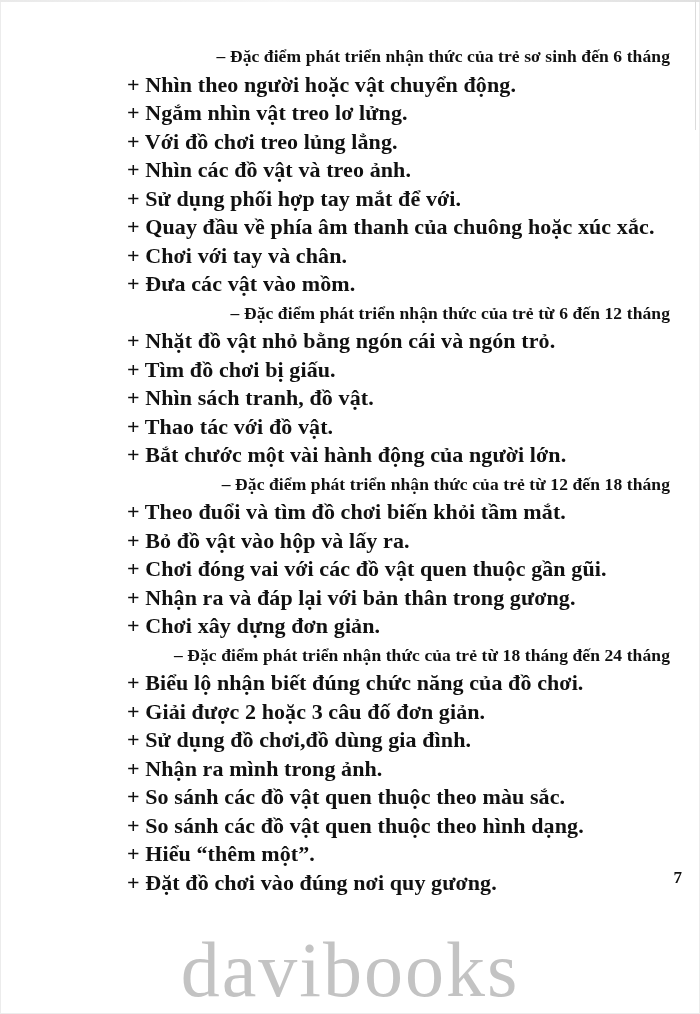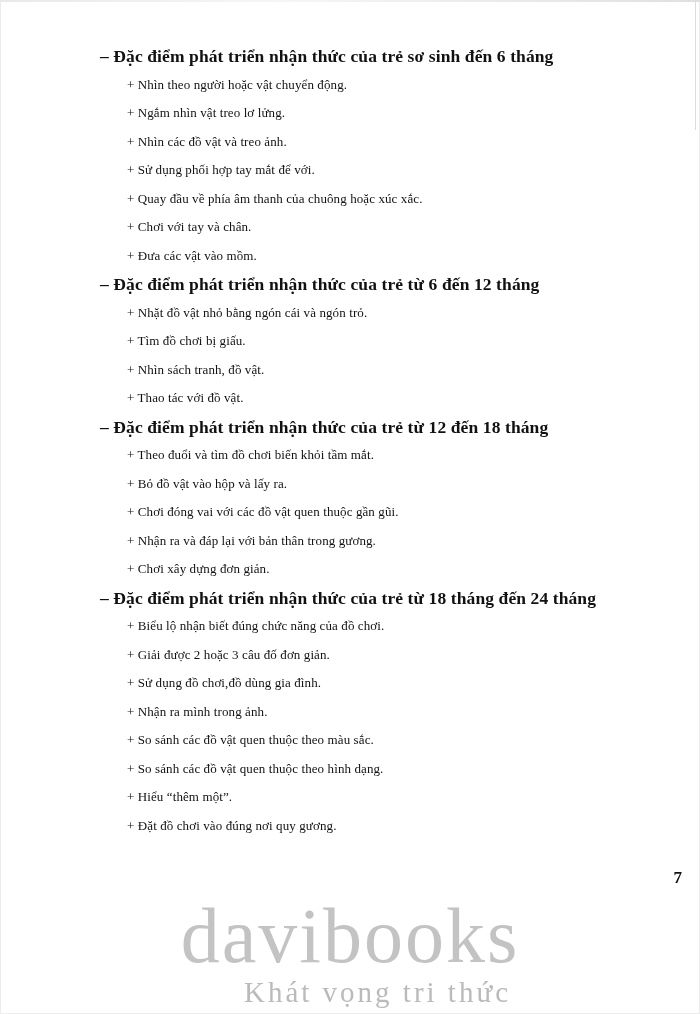--- a/index.html
+++ b/index.html
@@ -26,27 +26,29 @@
     top: 42px;
     left: 100px;
     right: 30px;
   }
   .heading {
     font-weight: bold;
     font-size: 17.5px;
     line-height: 28.5px;
     white-space: nowrap;
     letter-spacing: 0.1px;
+    text-align: right;
   }
   .item {
-    font-size: 13px;
+    font-size: 22px;
     line-height: 28.5px;
     padding-left: 27px;
     white-space: nowrap;
     letter-spacing: 0.1px;
+    font-weight: bold;
   }
   .pagenum {
     position: absolute;
     top: 868px;
     right: 18px;
     font-size: 17px;
     font-weight: bold;
     color: #111111;
   }
   .watermark {
@@ -92,31 +94,33 @@
 
 <div class="page">
   <div class="edge-top"></div>
   <div class="edge-right"></div>
 
   <div class="content">
 
     <div class="heading">– Đặc điểm phát triển nhận thức của trẻ sơ sinh đến 6 tháng</div>
     <div class="item">+ Nhìn theo người hoặc vật chuyển động.</div>
     <div class="item">+ Ngắm nhìn vật treo lơ lửng.</div>
+    <div class="item">+ Với đồ chơi treo lủng lẳng.</div>
     <div class="item">+ Nhìn các đồ vật và treo ảnh.</div>
     <div class="item">+ Sử dụng phối hợp tay mắt để với.</div>
     <div class="item">+ Quay đầu về phía âm thanh của chuông hoặc xúc xắc.</div>
     <div class="item">+ Chơi với tay và chân.</div>
     <div class="item">+ Đưa các vật vào mồm.</div>
 
     <div class="heading">– Đặc điểm phát triển nhận thức của trẻ từ 6 đến 12 tháng</div>
     <div class="item">+ Nhặt đồ vật nhỏ bằng ngón cái và ngón trỏ.</div>
     <div class="item">+ Tìm đồ chơi bị giấu.</div>
     <div class="item">+ Nhìn sách tranh, đồ vật.</div>
     <div class="item">+ Thao tác với đồ vật.</div>
+    <div class="item">+ Bắt chước một vài hành động của người lớn.</div>
 
     <div class="heading">– Đặc điểm phát triển nhận thức của trẻ từ 12 đến 18 tháng</div>
     <div class="item">+ Theo đuổi và tìm đồ chơi biến khỏi tầm mắt.</div>
     <div class="item">+ Bỏ đồ vật vào hộp và lấy ra.</div>
     <div class="item">+ Chơi đóng vai với các đồ vật quen thuộc gần gũi.</div>
     <div class="item">+ Nhận ra và đáp lại với bản thân trong gương.</div>
     <div class="item">+ Chơi xây dựng đơn giản.</div>
 
     <div class="heading">– Đặc điểm phát triển nhận thức của trẻ từ 18 tháng đến 24 tháng</div>
     <div class="item">+ Biểu lộ nhận biết đúng chức năng của đồ chơi.</div>
@@ -127,15 +131,14 @@
     <div class="item">+ So sánh các đồ vật quen thuộc theo hình dạng.</div>
     <div class="item">+ Hiểu “thêm một”.</div>
     <div class="item">+ Đặt đồ chơi vào đúng nơi quy gương.</div>
 
   </div>
 
   <div class="pagenum">7</div>
 
   <div class="watermark">
     <div class="wm-brand">davibooks</div>
-    <div class="wm-slogan">Khát vọng tri thức</div>
   </div>
 </div>
 
 </body></html>

